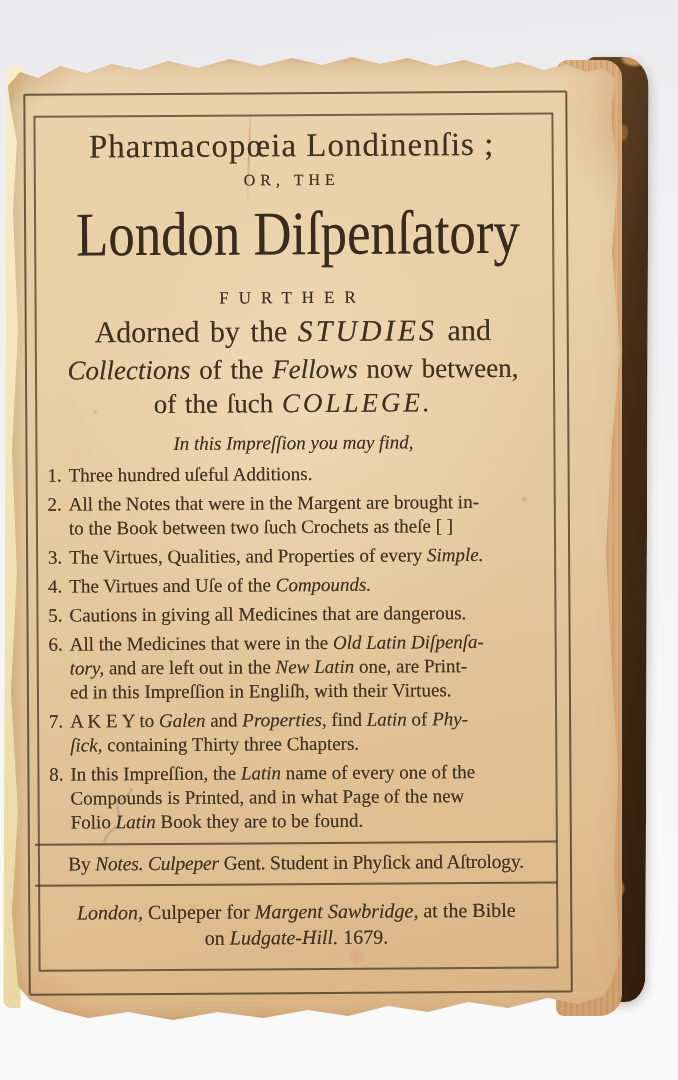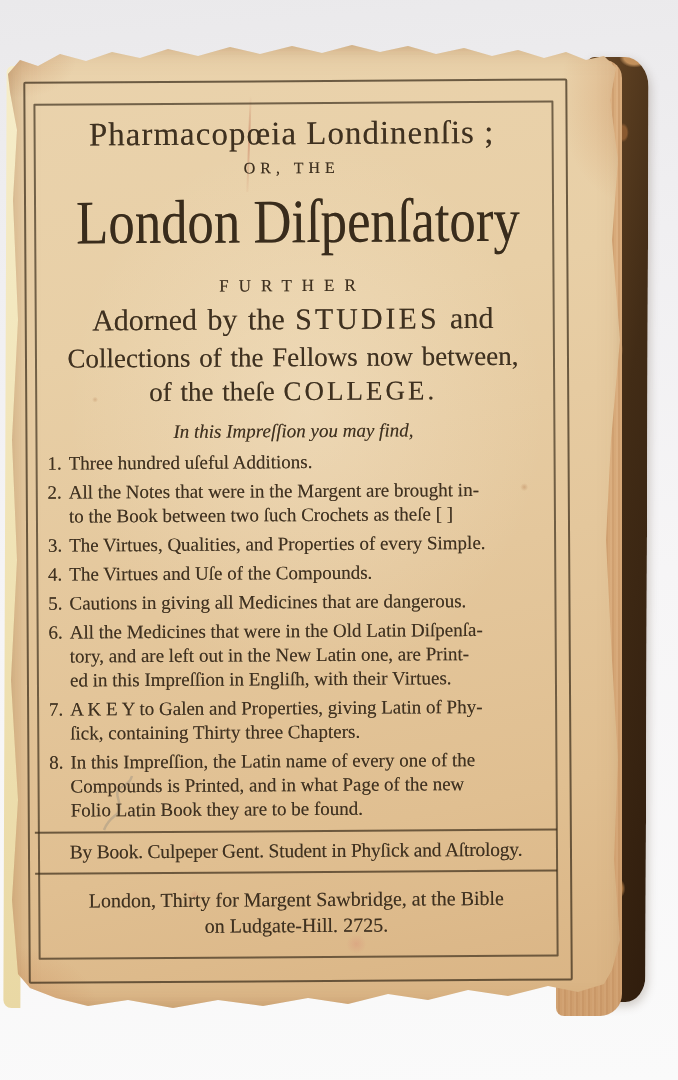--- a/index.html
+++ b/index.html
@@ -33,21 +33,21 @@
   
   .page-stack{
     position:absolute;left:556px;top:60px;width:66px;height:956px;
     background:
       linear-gradient(180deg, rgba(230,190,140,.0) 0%, rgba(210,160,110,.25) 50%, rgba(190,135,85,.35) 100%),
       repeating-linear-gradient(90deg,#dcb183 0 2px,#cfa071 2px 4px,#d8ab7b 4px 6px);
     border-radius:12px 18px 22px 8px;z-index:3;
   }
   
   .page{
-    position:absolute;left:8px;top:40px;width:622px;height:972px;z-index:4;
+    position:absolute;left:8px;top:52px;width:622px;height:972px;z-index:4;
     background:
       radial-gradient(ellipse 55% 40% at 48% 38%, rgba(252,242,222,.30), transparent 70%),
       radial-gradient(ellipse 130px 95px at 0% 100%, rgba(198,130,82,.42), transparent 70%),
       radial-gradient(ellipse 100px 150px at 100% 6%, rgba(200,136,84,.38), transparent 70%),
       radial-gradient(ellipse 80px 55px at 2% 2%, rgba(190,128,80,.32), transparent 70%),
       radial-gradient(circle 10px at 56% 93%, rgba(215,130,115,.30), transparent 100%),
       radial-gradient(circle 5px at 30% 88%, rgba(205,120,105,.25), transparent 100%),
       radial-gradient(circle 4px at 83% 46%, rgba(160,95,50,.30), transparent 100%),
       radial-gradient(circle 3px at 14% 37%, rgba(160,95,50,.28), transparent 100%),
       linear-gradient(168deg,#ead3ad 0%,#e8cfa6 30%,#e4c79c 55%,#e0bf91 78%,#d9b383 100%);
@@ -81,21 +81,21 @@
     position:absolute;left:240px;top:56px;width:2px;height:96px;
     background:linear-gradient(rgba(180,80,55,0),rgba(180,80,55,.38) 40%,rgba(180,80,55,.05));
     transform:rotate(2deg);
   }
   .pencil{position:absolute;left:86px;top:728px;opacity:.45;}
   .content{
     position:absolute;left:28px;top:62px;width:516px;height:852px;
     padding:0 4px;box-sizing:border-box;text-align:center;
     text-shadow:0 0 .5px rgba(62,49,33,.55);
   }
-  .it{}
+  .it{font-style:italic;}
   .sp{letter-spacing:3px;}
   .t1{margin-top:10px;font-size:33px;line-height:42px;letter-spacing:1px;}
   .t2{margin-top:2px;font-size:16px;line-height:24px;letter-spacing:5px;}
   .t3{font-size:62px;line-height:82px;white-space:nowrap;transform:scaleX(.85);transform-origin:50% 50%;color:#392c1c;}
   .t4{margin-top:12px;font-size:17px;line-height:24px;letter-spacing:10px;}
   .sub1{margin-top:2px;font-size:30px;line-height:38px;word-spacing:3px;}
   .sub2{margin-top:2px;font-size:27px;line-height:34px;word-spacing:2px;}
   .sub3{font-size:27px;line-height:34px;word-spacing:2px;}
   .imphead{margin-top:10px;font-size:19px;line-height:26px;font-style:italic;}
   .list{margin-top:6px;text-align:left;font-size:19px;}
@@ -126,21 +126,21 @@
       <div class="border-outer"></div>
       <div class="border-inner"></div>
 
       <div class="content">
         <div class="t1">Pharmacopœia Londinenſis ;</div>
         <div class="t2">OR, THE</div>
         <div class="t3">London Diſpenſatory</div>
         <div class="t4">FURTHER</div>
         <div class="sub1"><span class="">Adorned by the </span><span class="it sp">STUDIES</span><span class=""> and</span></div>
         <div class="sub2"><span class="it">Collections</span><span class=""> of the </span><span class="it">Fellows</span><span class=""> now between,</span></div>
-        <div class="sub3"><span class="">of the theſe </span><span class="it sp">COLLEGE.</span></div>
+        <div class="sub3"><span class="">of the ſuch </span><span class="it sp">COLLEGE.</span></div>
         <div class="imphead">In this Impreſſion you may find,</div>
 
         <div class="list">
 
             <div class="row gap">
               <span class="num">1.</span>
               <span class="txt"><span class="">Three hundred uſeful Additions.</span></span>
             </div>
 
             <div class="row gap">
@@ -178,21 +178,21 @@
               <span class="txt"><span class="it">tory,</span><span class=""> and are left out in the </span><span class="it">New Latin</span><span class=""> one, are Print-</span></span>
             </div>
 
             <div class="row">
               <span class="num"></span>
               <span class="txt"><span class="">ed in this Impreſſion in Engliſh, with their Virtues.</span></span>
             </div>
 
             <div class="row gap">
               <span class="num">7.</span>
-              <span class="txt"><span class="">A K E Y to </span><span class="it">Galen</span><span class=""> and </span><span class="it">Properties</span><span class="">, giving </span><span class="it">Latin</span><span class=""> of </span><span class="it">Phy-</span></span>
+              <span class="txt"><span class="">A K E Y to </span><span class="it">Galen</span><span class=""> and </span><span class="it">Properties</span><span class="">, find </span><span class="it">Latin</span><span class=""> of </span><span class="it">Phy-</span></span>
             </div>
 
             <div class="row">
               <span class="num"></span>
               <span class="txt"><span class="it">ſick,</span><span class=""> containing Thirty three Chapters.</span></span>
             </div>
 
             <div class="row gap">
               <span class="num">8.</span>
               <span class="txt"><span class="">In this Impreſſion, the </span><span class="it">Latin</span><span class=""> name of every one of the</span></span>
@@ -203,23 +203,23 @@
               <span class="txt"><span class="">Compounds is Printed, and in what Page of the new</span></span>
             </div>
 
             <div class="row">
               <span class="num"></span>
               <span class="txt"><span class="">Folio </span><span class="it">Latin</span><span class=""> Book they are to be found.</span></span>
             </div>
           </div>
 
         <div class="rule"></div>
-        <div class="byline"><span class="">By </span><span class="it">Book. Culpeper</span><span class=""> Gent. Student in Phyſick and Aſtrology.</span></div>
+        <div class="byline"><span class="">By </span><span class="it">Notes. Culpeper</span><span class=""> Gent. Student in Phyſick and Aſtrology.</span></div>
         <div class="rule2"></div>
 
         <div class="imprint">
-          <div><span class="it">London,</span><span class=""> Thirty for </span><span class="it">Margent Sawbridge,</span><span class=""> at the Bible</span></div>
-          <div><span class="">on </span><span class="it">Ludgate-Hill.</span><span class=""> 2725.</span></div>
+          <div><span class="it">London,</span><span class=""> Culpeper for </span><span class="it">Margent Sawbridge,</span><span class=""> at the Bible</span></div>
+          <div><span class="">on </span><span class="it">Ludgate-Hill.</span><span class=""> 1679.</span></div>
         </div>
       </div>
     </div>
   </div>
 </div>
 
 </body></html>

